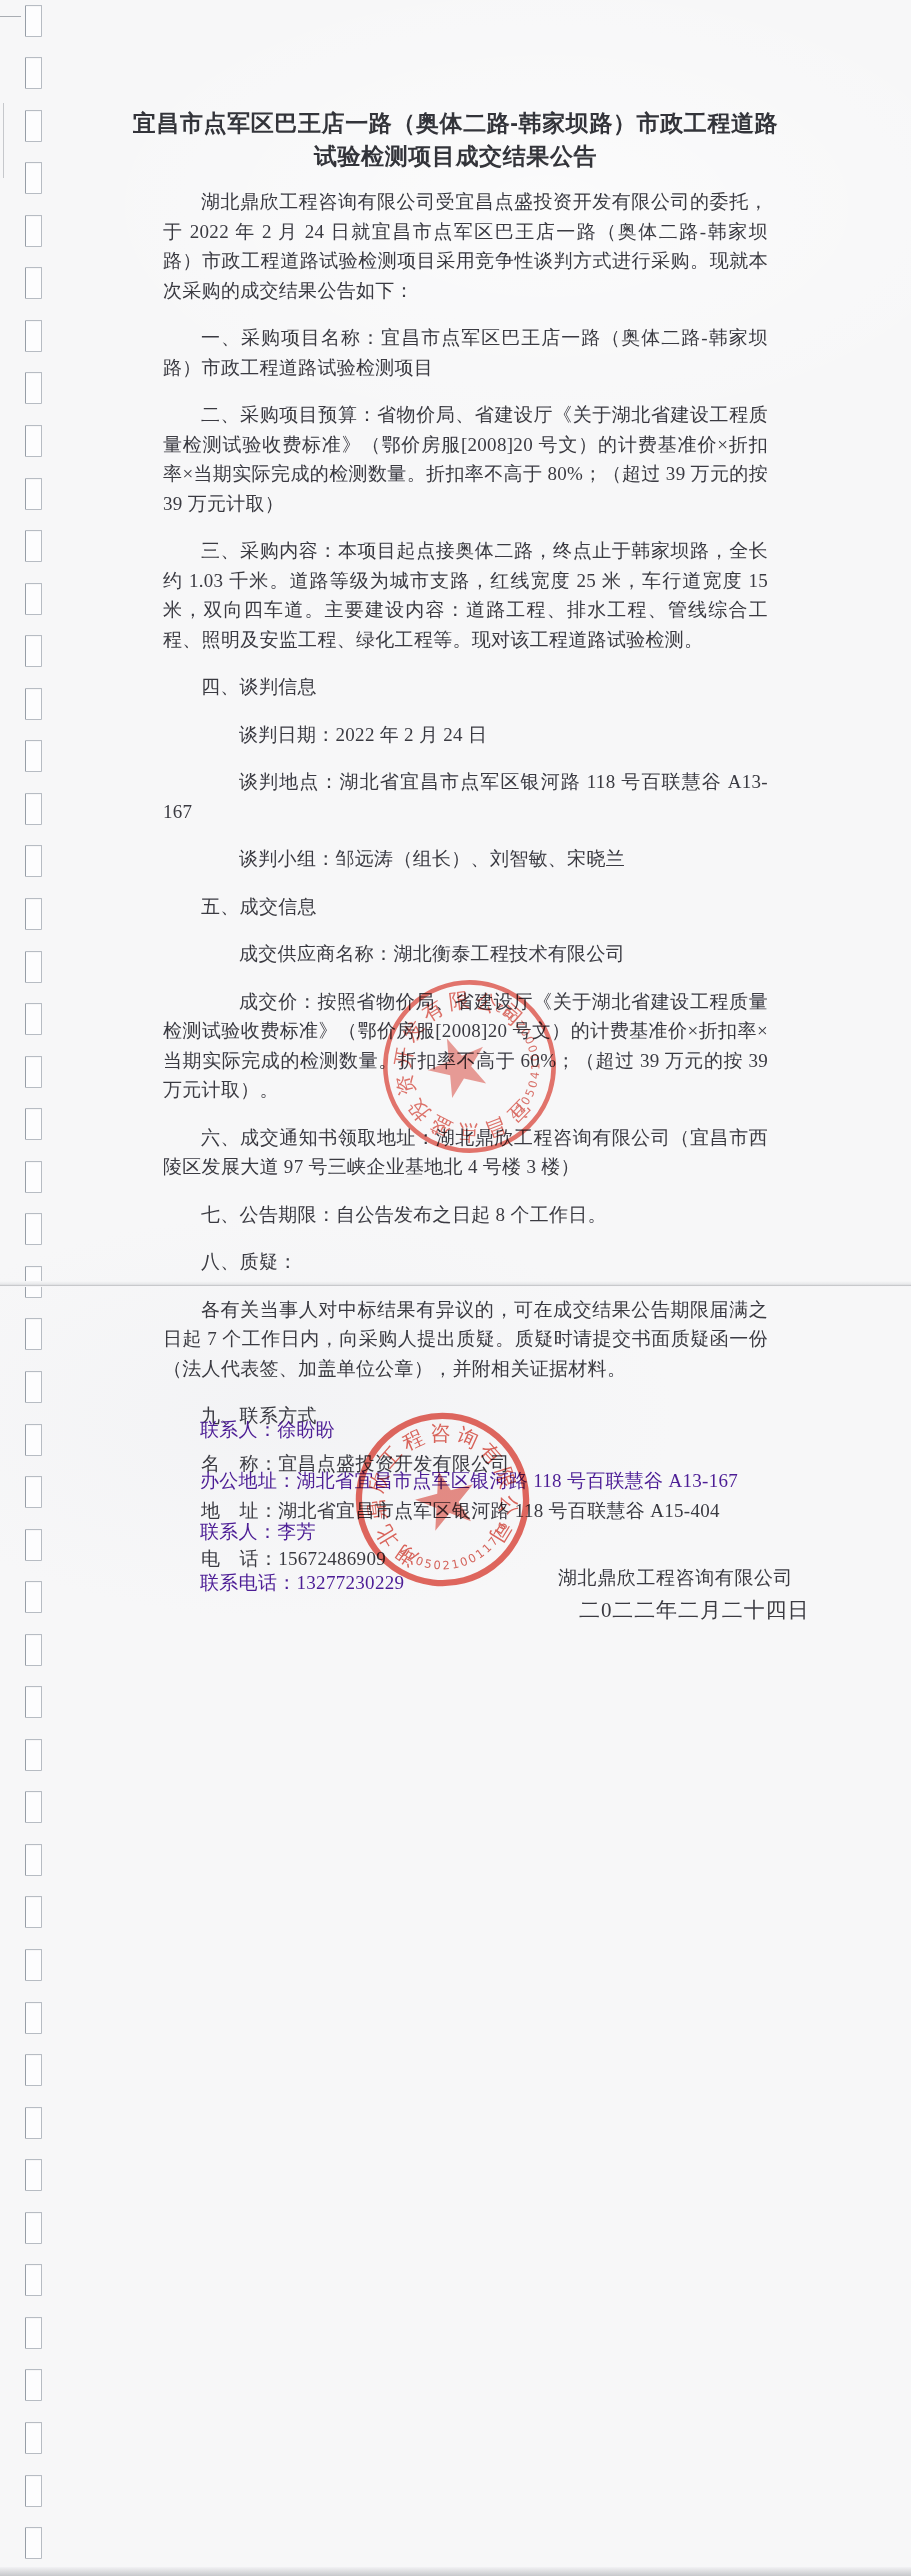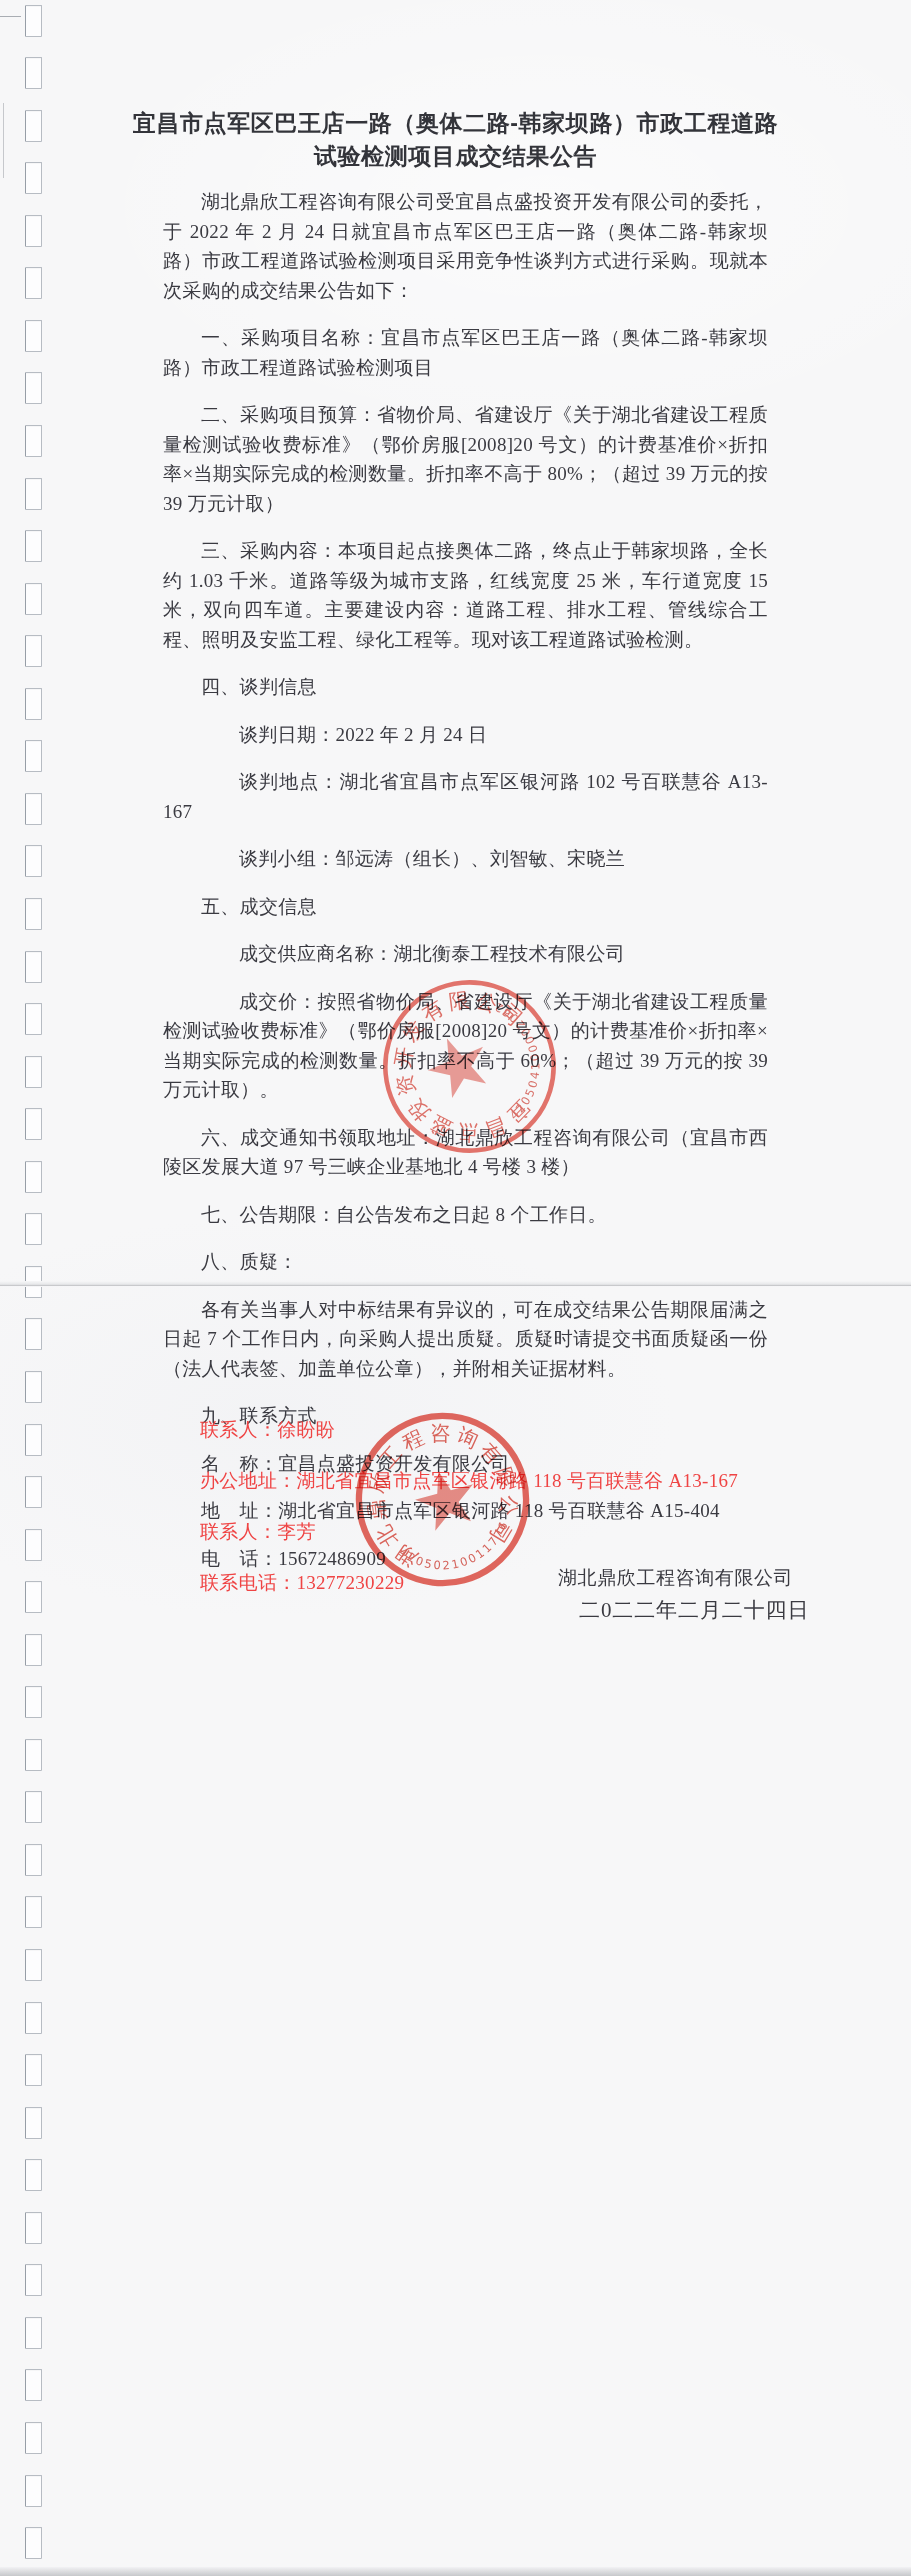--- a/index.html
+++ b/index.html
@@ -19,21 +19,21 @@
         box-shadow:inset 0 0.6px 0.6px rgba(0,0,0,.06);}
   .corner-tick{position:absolute;left:0;top:16px;width:20.7px;height:1.1px;background:#a9adb3;}
   .left-edge{position:absolute;left:3.4px;top:103px;width:1.1px;height:75px;background:#c6c8cc;}
   
   .title{position:absolute;left:0;top:107px;width:100%;text-align:center;margin:0;
          font-family:"Liberation Sans","DejaVu Sans",sans-serif;
          font-size:23px;line-height:33px;font-weight:700;color:#33343a;letter-spacing:0.6px;}
   .body1{position:absolute;left:145px;top:169px;width:641px;
          font-size:19px;line-height:29.5px;color:#3a3a41;text-align:justify;letter-spacing:0.3px;}
   .body2{position:absolute;left:182px;top:1395px;width:608px;
-         font-size:19px;line-height:33px;color:#ef4444;letter-spacing:0.3px;}
+         font-size:19px;line-height:33px;color:#4c1d95;letter-spacing:0.3px;}
   .line{margin:18px;}
   .ind2{text-indent:2em;}
   .ind4{text-indent:4em;}
   .sig{position:absolute;color:#3a3a41;white-space:nowrap;}
   .sig-company{left:558px;top:1565px;font-size:19px;letter-spacing:0.6px;}
   .sig-date{left:579px;top:1596px;font-size:21px;letter-spacing:0.9px;}
   
   svg.seal{position:absolute;mix-blend-mode:multiply;pointer-events:none;}
   .seal1{left:355px;top:952px;opacity:.82;}
   .seal2{left:328px;top:1385px;opacity:.9;}
@@ -107,21 +107,21 @@
     <div>试验检测项目成交结果公告</div>
   </h1>
 
   <div class="body1">
       <div class="line ind2">湖北鼎欣工程咨询有限公司受宜昌点盛投资开发有限公司的委托，于 2022 年 2 月 24 日就宜昌市点军区巴王店一路（奥体二路-韩家坝路）市政工程道路试验检测项目采用竞争性谈判方式进行采购。现就本次采购的成交结果公告如下：</div>
       <div class="line ind2">一、采购项目名称：宜昌市点军区巴王店一路（奥体二路-韩家坝路）市政工程道路试验检测项目</div>
       <div class="line ind2">二、采购项目预算：省物价局、省建设厅《关于湖北省建设工程质量检测试验收费标准》（鄂价房服[2008]20 号文）的计费基准价×折扣率×当期实际完成的检测数量。折扣率不高于 80%；（超过 39 万元的按 39 万元计取）</div>
       <div class="line ind2">三、采购内容：本项目起点接奥体二路，终点止于韩家坝路，全长约 1.03 千米。道路等级为城市支路，红线宽度 25 米，车行道宽度 15 米，双向四车道。主要建设内容：道路工程、排水工程、管线综合工程、照明及安监工程、绿化工程等。现对该工程道路试验检测。</div>
       <div class="line ind2">四、谈判信息</div>
       <div class="line ind4">谈判日期：2022 年 2 月 24 日</div>
-      <div class="line ind4">谈判地点：湖北省宜昌市点军区银河路 102 号百联慧谷 A13-167</div>
+      <div class="line ind4">谈判地点：湖北省宜昌市点军区银河路 118 号百联慧谷 A13-167</div>
       <div class="line ind4">谈判小组：邹远涛（组长）、刘智敏、宋晓兰</div>
       <div class="line ind2">五、成交信息</div>
       <div class="line ind4">成交供应商名称：湖北衡泰工程技术有限公司</div>
       <div class="line ind4">成交价：按照省物价局、省建设厅《关于湖北省建设工程质量检测试验收费标准》（鄂价房服[2008]20 号文）的计费基准价×折扣率×当期实际完成的检测数量。折扣率不高于 60%；（超过 39 万元的按 39 万元计取）。</div>
       <div class="line ind2">六、成交通知书领取地址：湖北鼎欣工程咨询有限公司（宜昌市西陵区发展大道 97 号三峡企业基地北 4 号楼 3 楼）</div>
       <div class="line ind2">七、公告期限：自公告发布之日起 8 个工作日。</div>
       <div class="line ind2">八、质疑：</div>
       <div class="line ind2">各有关当事人对中标结果有异议的，可在成交结果公告期限届满之日起 7 个工作日内，向采购人提出质疑。质疑时请提交书面质疑函一份（法人代表签、加盖单位公章），并附相关证据材料。</div>
       <div class="line ind2">九、联系方式</div>
       <div class="line ind2">名　称：宜昌点盛投资开发有限公司</div>

